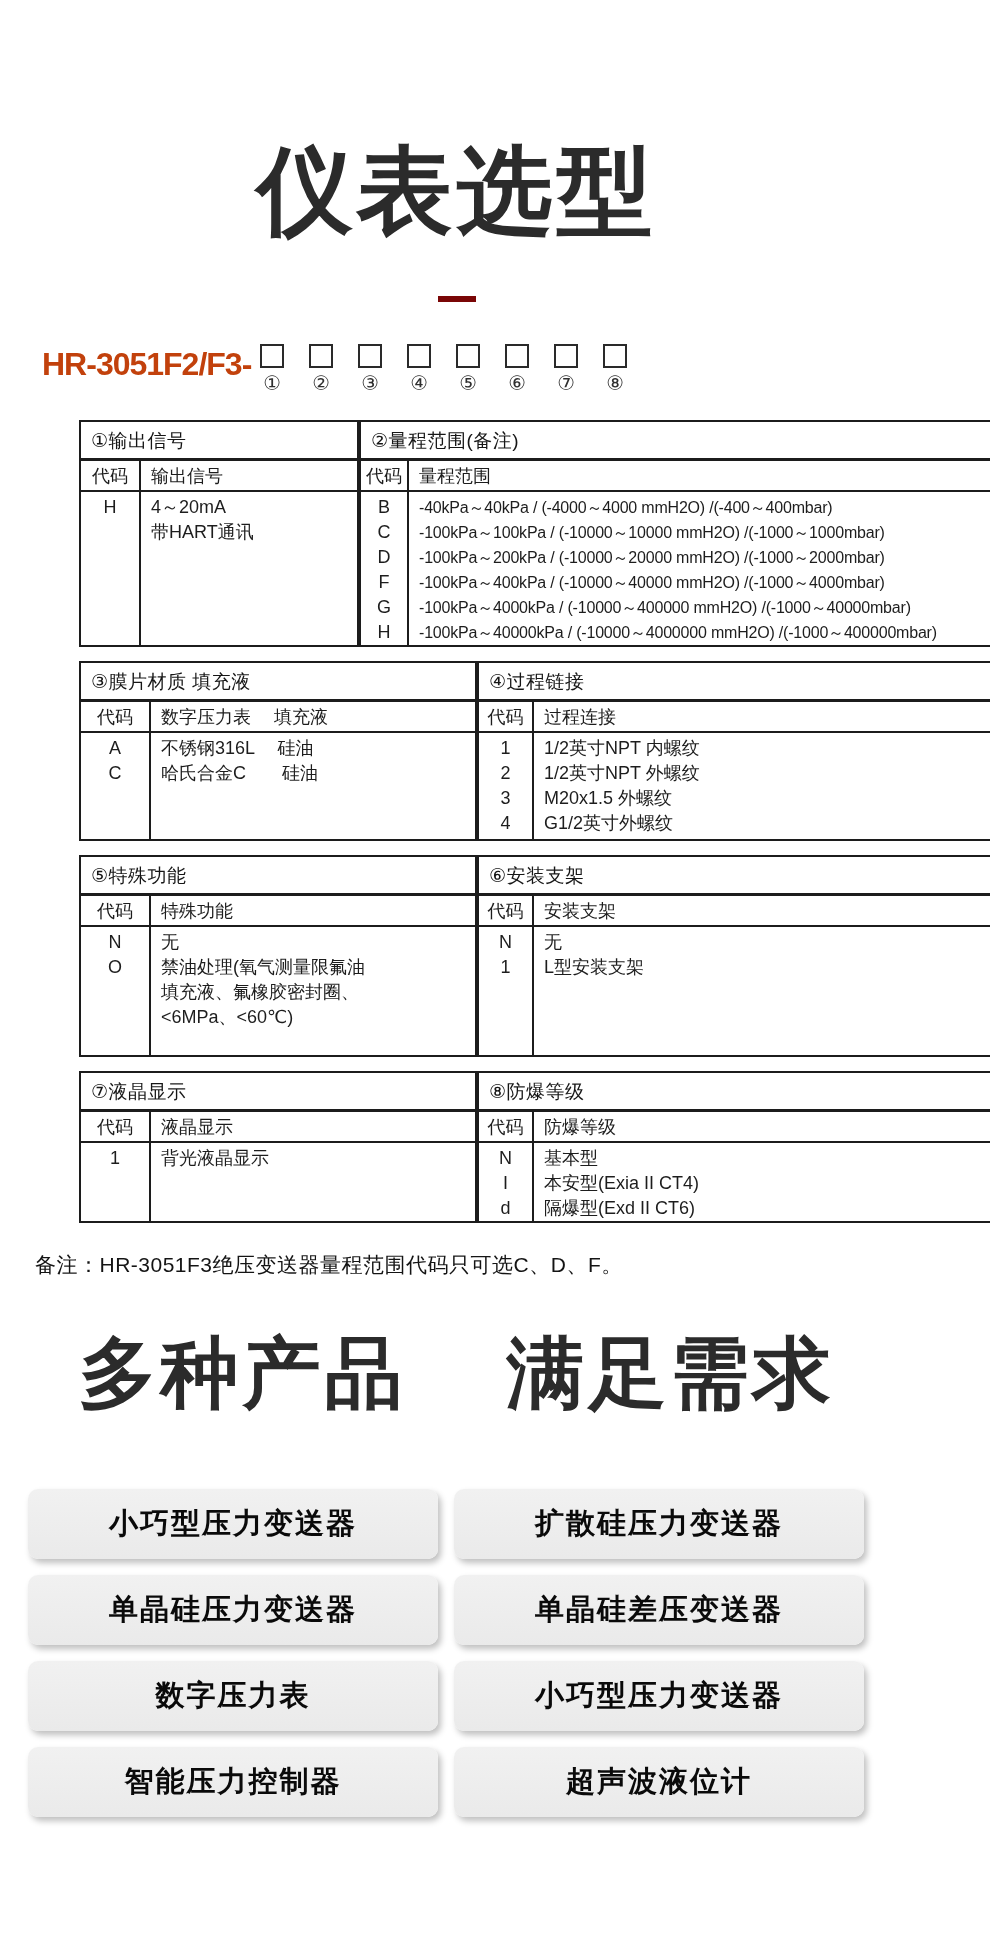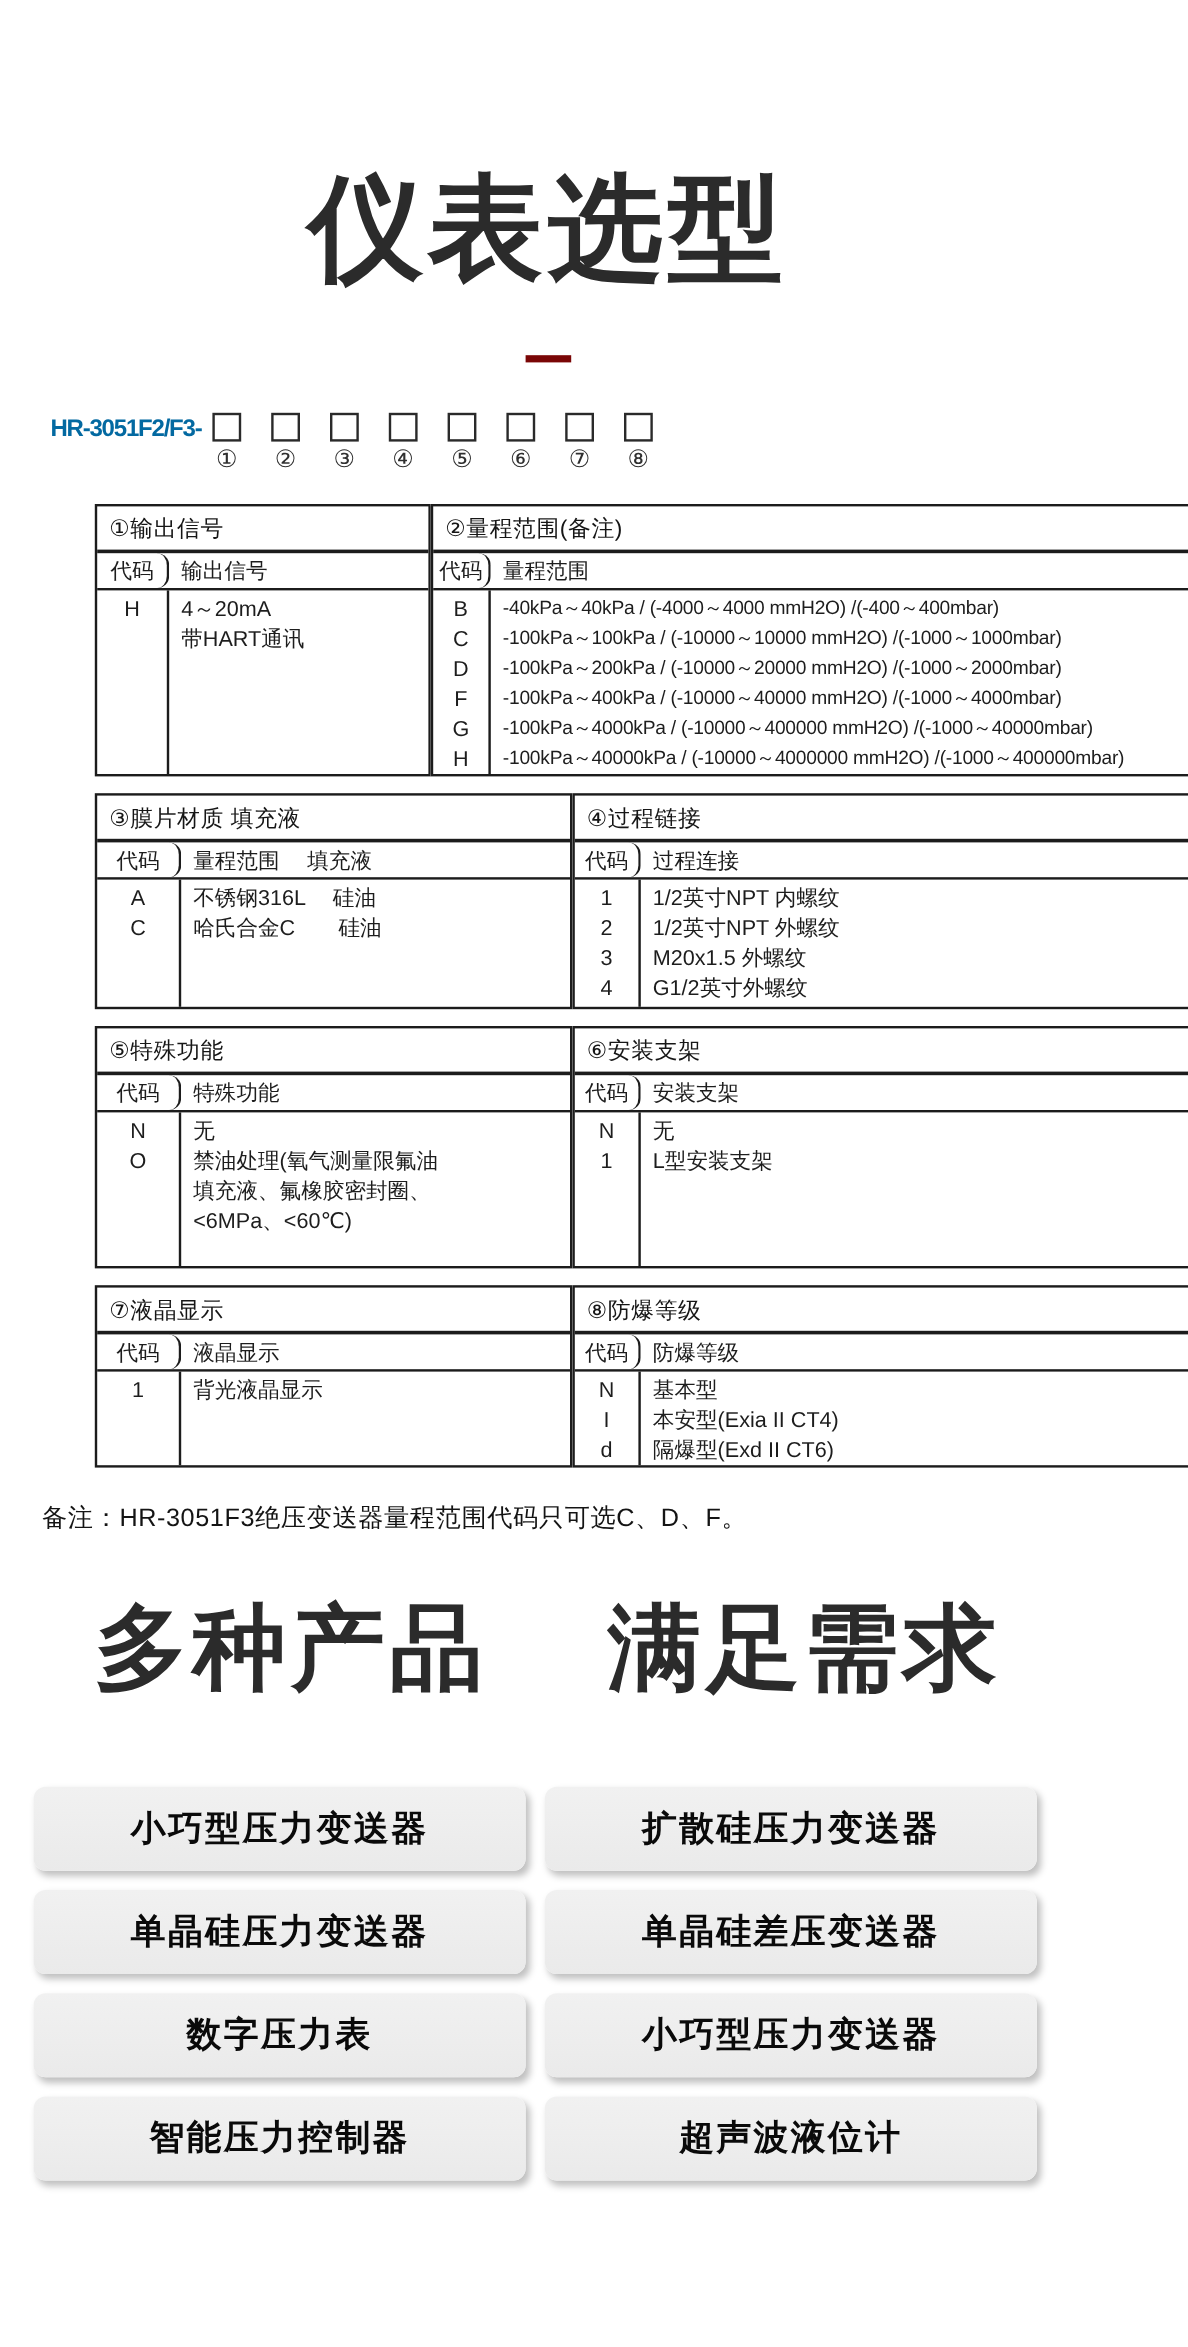--- a/index.html
+++ b/index.html
@@ -28,24 +28,24 @@
     margin: 56px auto 0;
   }
 
   
   .model-row {
     margin: 32px 0 0 42px;
     display: flex;
     align-items: flex-start;
   }
   .model-prefix {
-    font-size: 20px;
+    font-size: 32px;
     font-weight: bold;
     letter-spacing: -1px;
-    color: #0369a1;
+    color: #c2410c;
     margin-top: 12px;
     white-space: nowrap;
   }
   .box-strip { display: flex; gap: 23px; margin-left: 8px; margin-top: 10px; }
   .box-col { display: flex; flex-direction: column; align-items: center; width: 26px; }
   .checkbox {
     width: 24px; height: 24px;
     border: 2.5px solid #2a2a2a;
     background: #fff;
   }
@@ -75,21 +75,20 @@
     color: #161616;
     letter-spacing: 0.5px;
   }
   .t-head { display: flex; border-bottom: 2px solid #1c1c1c; font-size: 18px; }
   .t-head .c-code {
     width: var(--cw);
     flex: 0 0 var(--cw);
     text-align: center;
     border-right: 2px solid #1c1c1c;
     padding: 3px 0 2px;
-    border-radius: 10px;
   }
   .t-head .c-val { padding: 3px 10px 2px; flex: 1; }
 
   .t-body { flex: 1; display: grid; grid-template-columns: var(--cw) 1fr; }
   .codes { border-right: 2px solid #1c1c1c; text-align: center; padding-top: 3px; font-size: 18px; }
   .codes div { line-height: 25px; }
   .ln1 { height: 25px; } .ln2 { height: 50px; } .ln3 { height: 100px; }
   .vals { padding: 3px 10px 0; font-size: 18px; }
   .vals div { line-height: 25px; white-space: nowrap; }
   .small .vals div { font-size: 16px; letter-spacing: -0.2px; }
@@ -232,21 +231,21 @@
           </div>
         </div>
       </div>
     </div>
 
     <div class="tgroup gx g2h">
       <div class="spec-table cw70">
         <div class="t-title">③膜片材质 填充液</div>
         <div class="t-head">
           <span class="c-code">代码</span>
-          <span class="c-val">量程范围　 填充液</span>
+          <span class="c-val">数字压力表　 填充液</span>
         </div>
         <div class="t-body">
           <div class="codes">
             <div class="ln1">A</div>
             <div class="ln1">C</div>
           </div>
           <div class="vals">
             <div>不锈钢316L　 硅油</div>
             <div>哈氏合金C　　硅油</div>
           </div>

